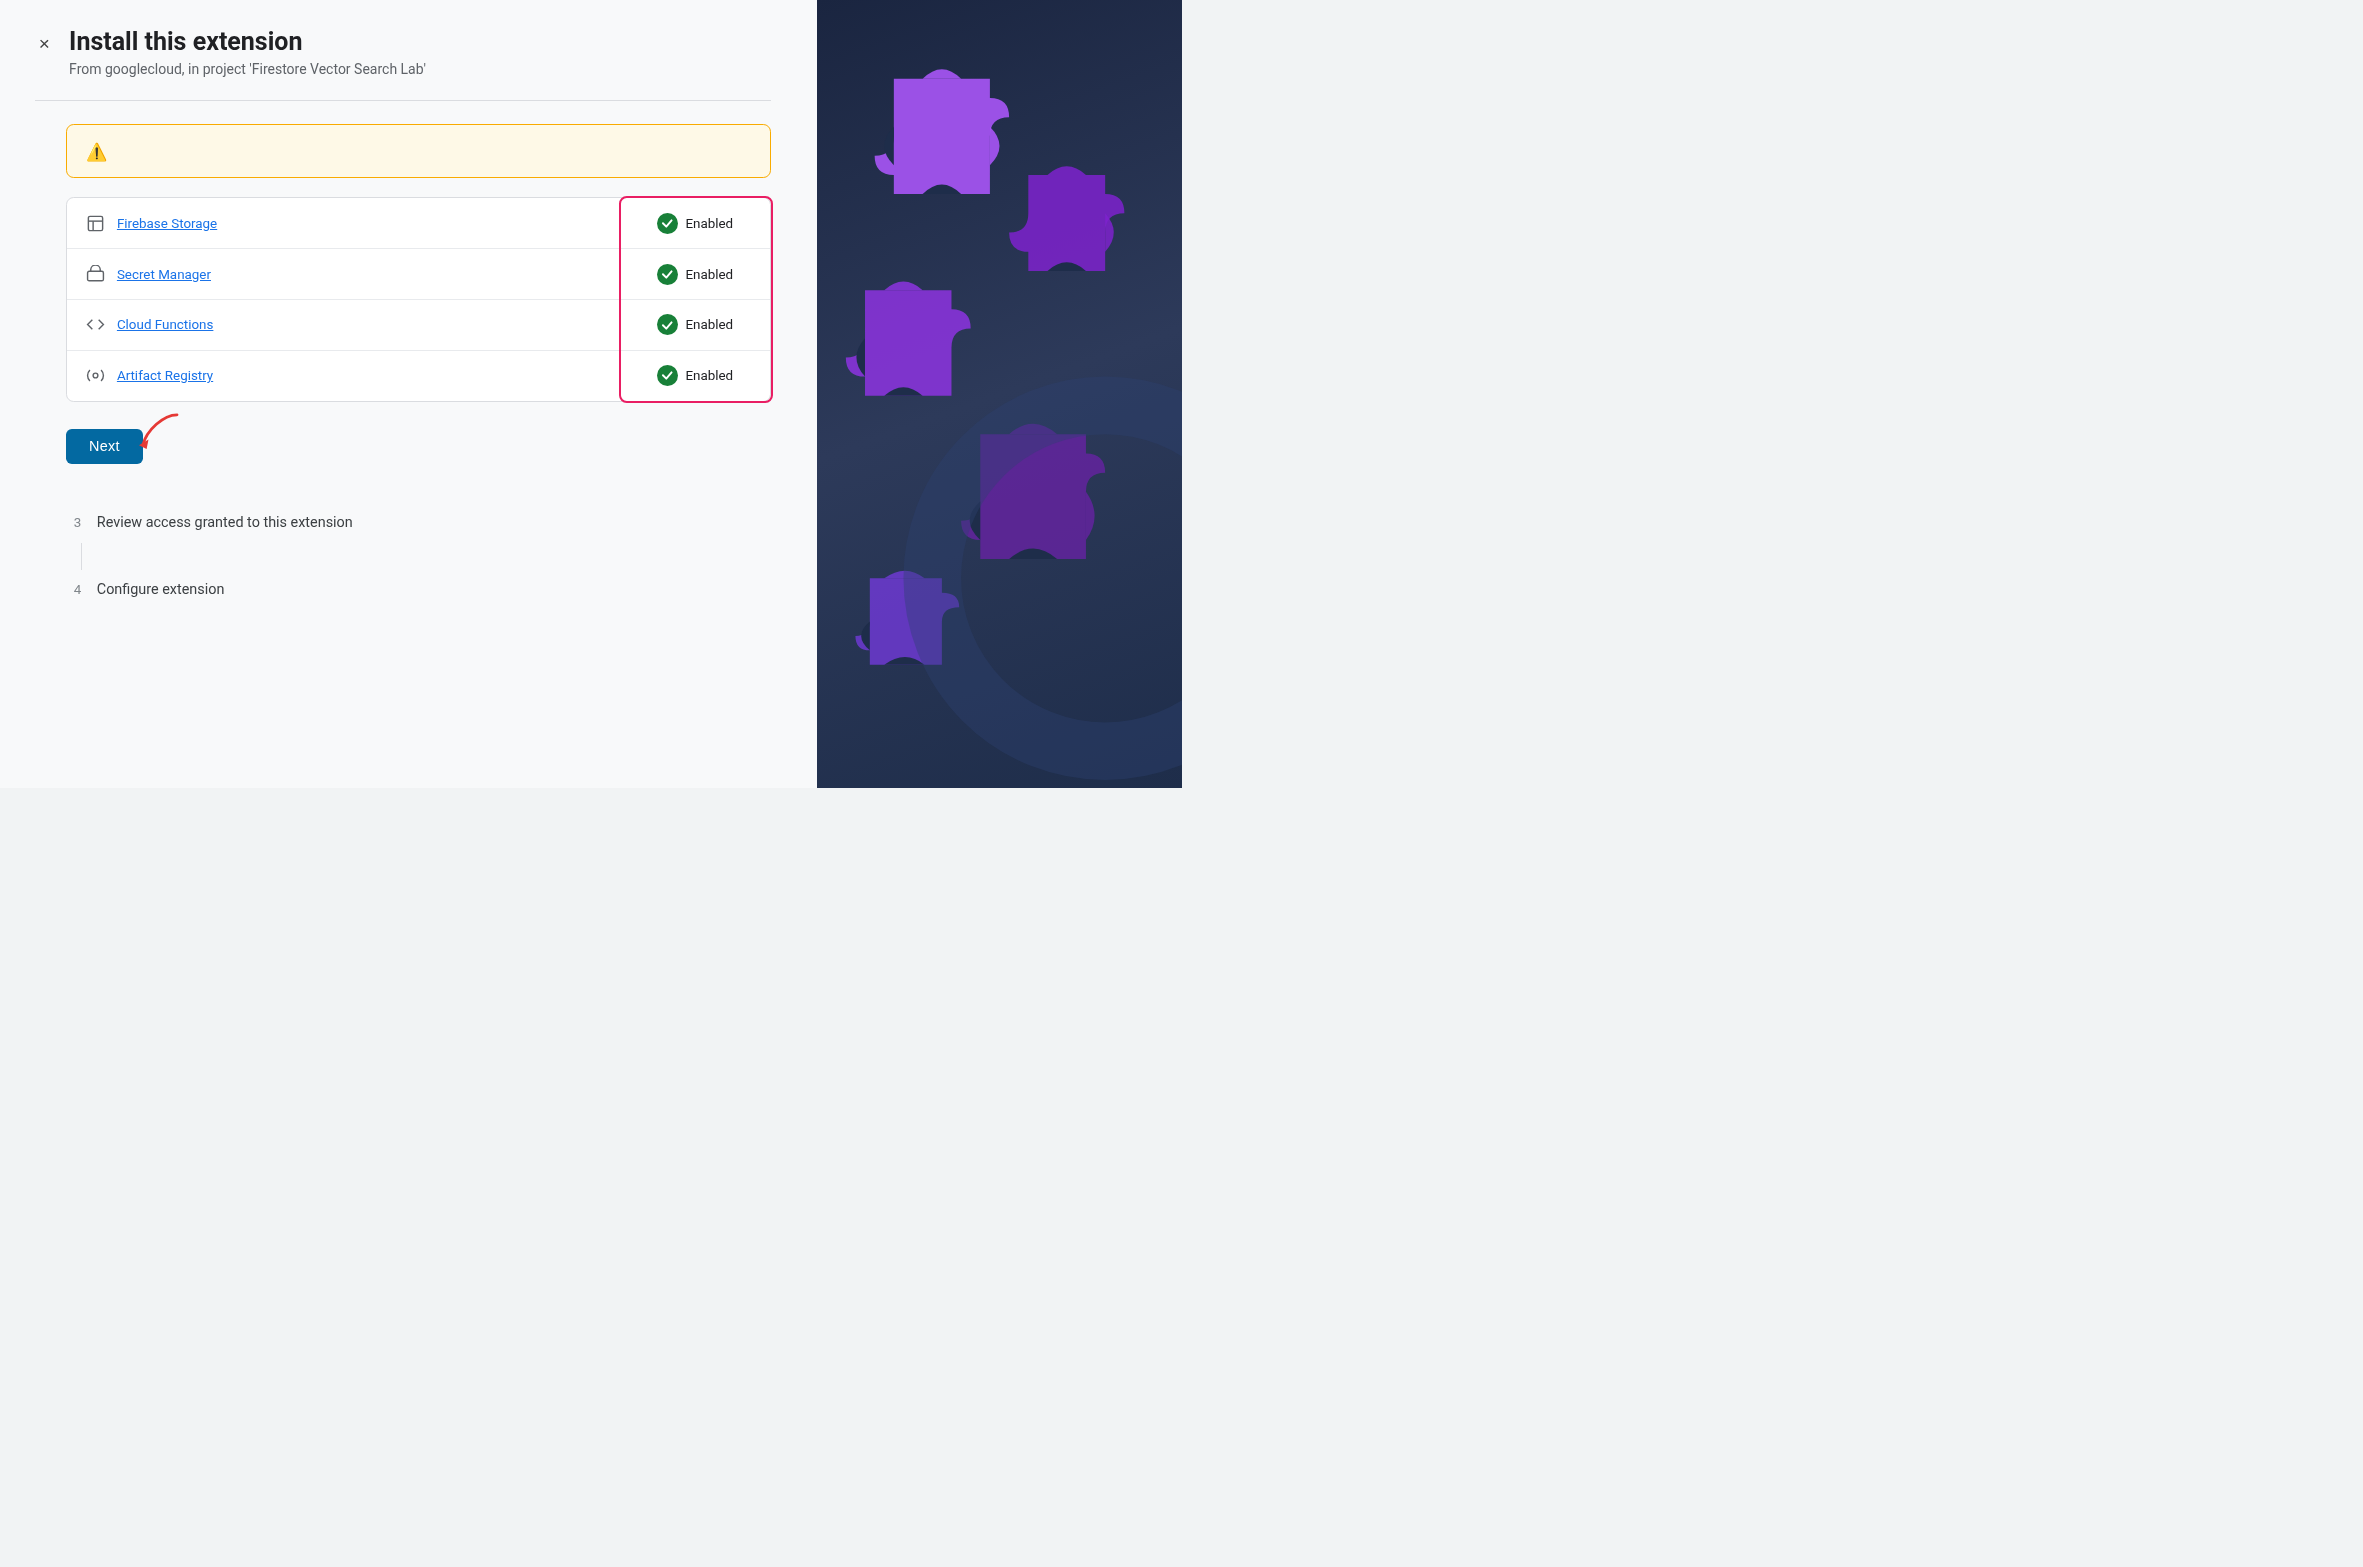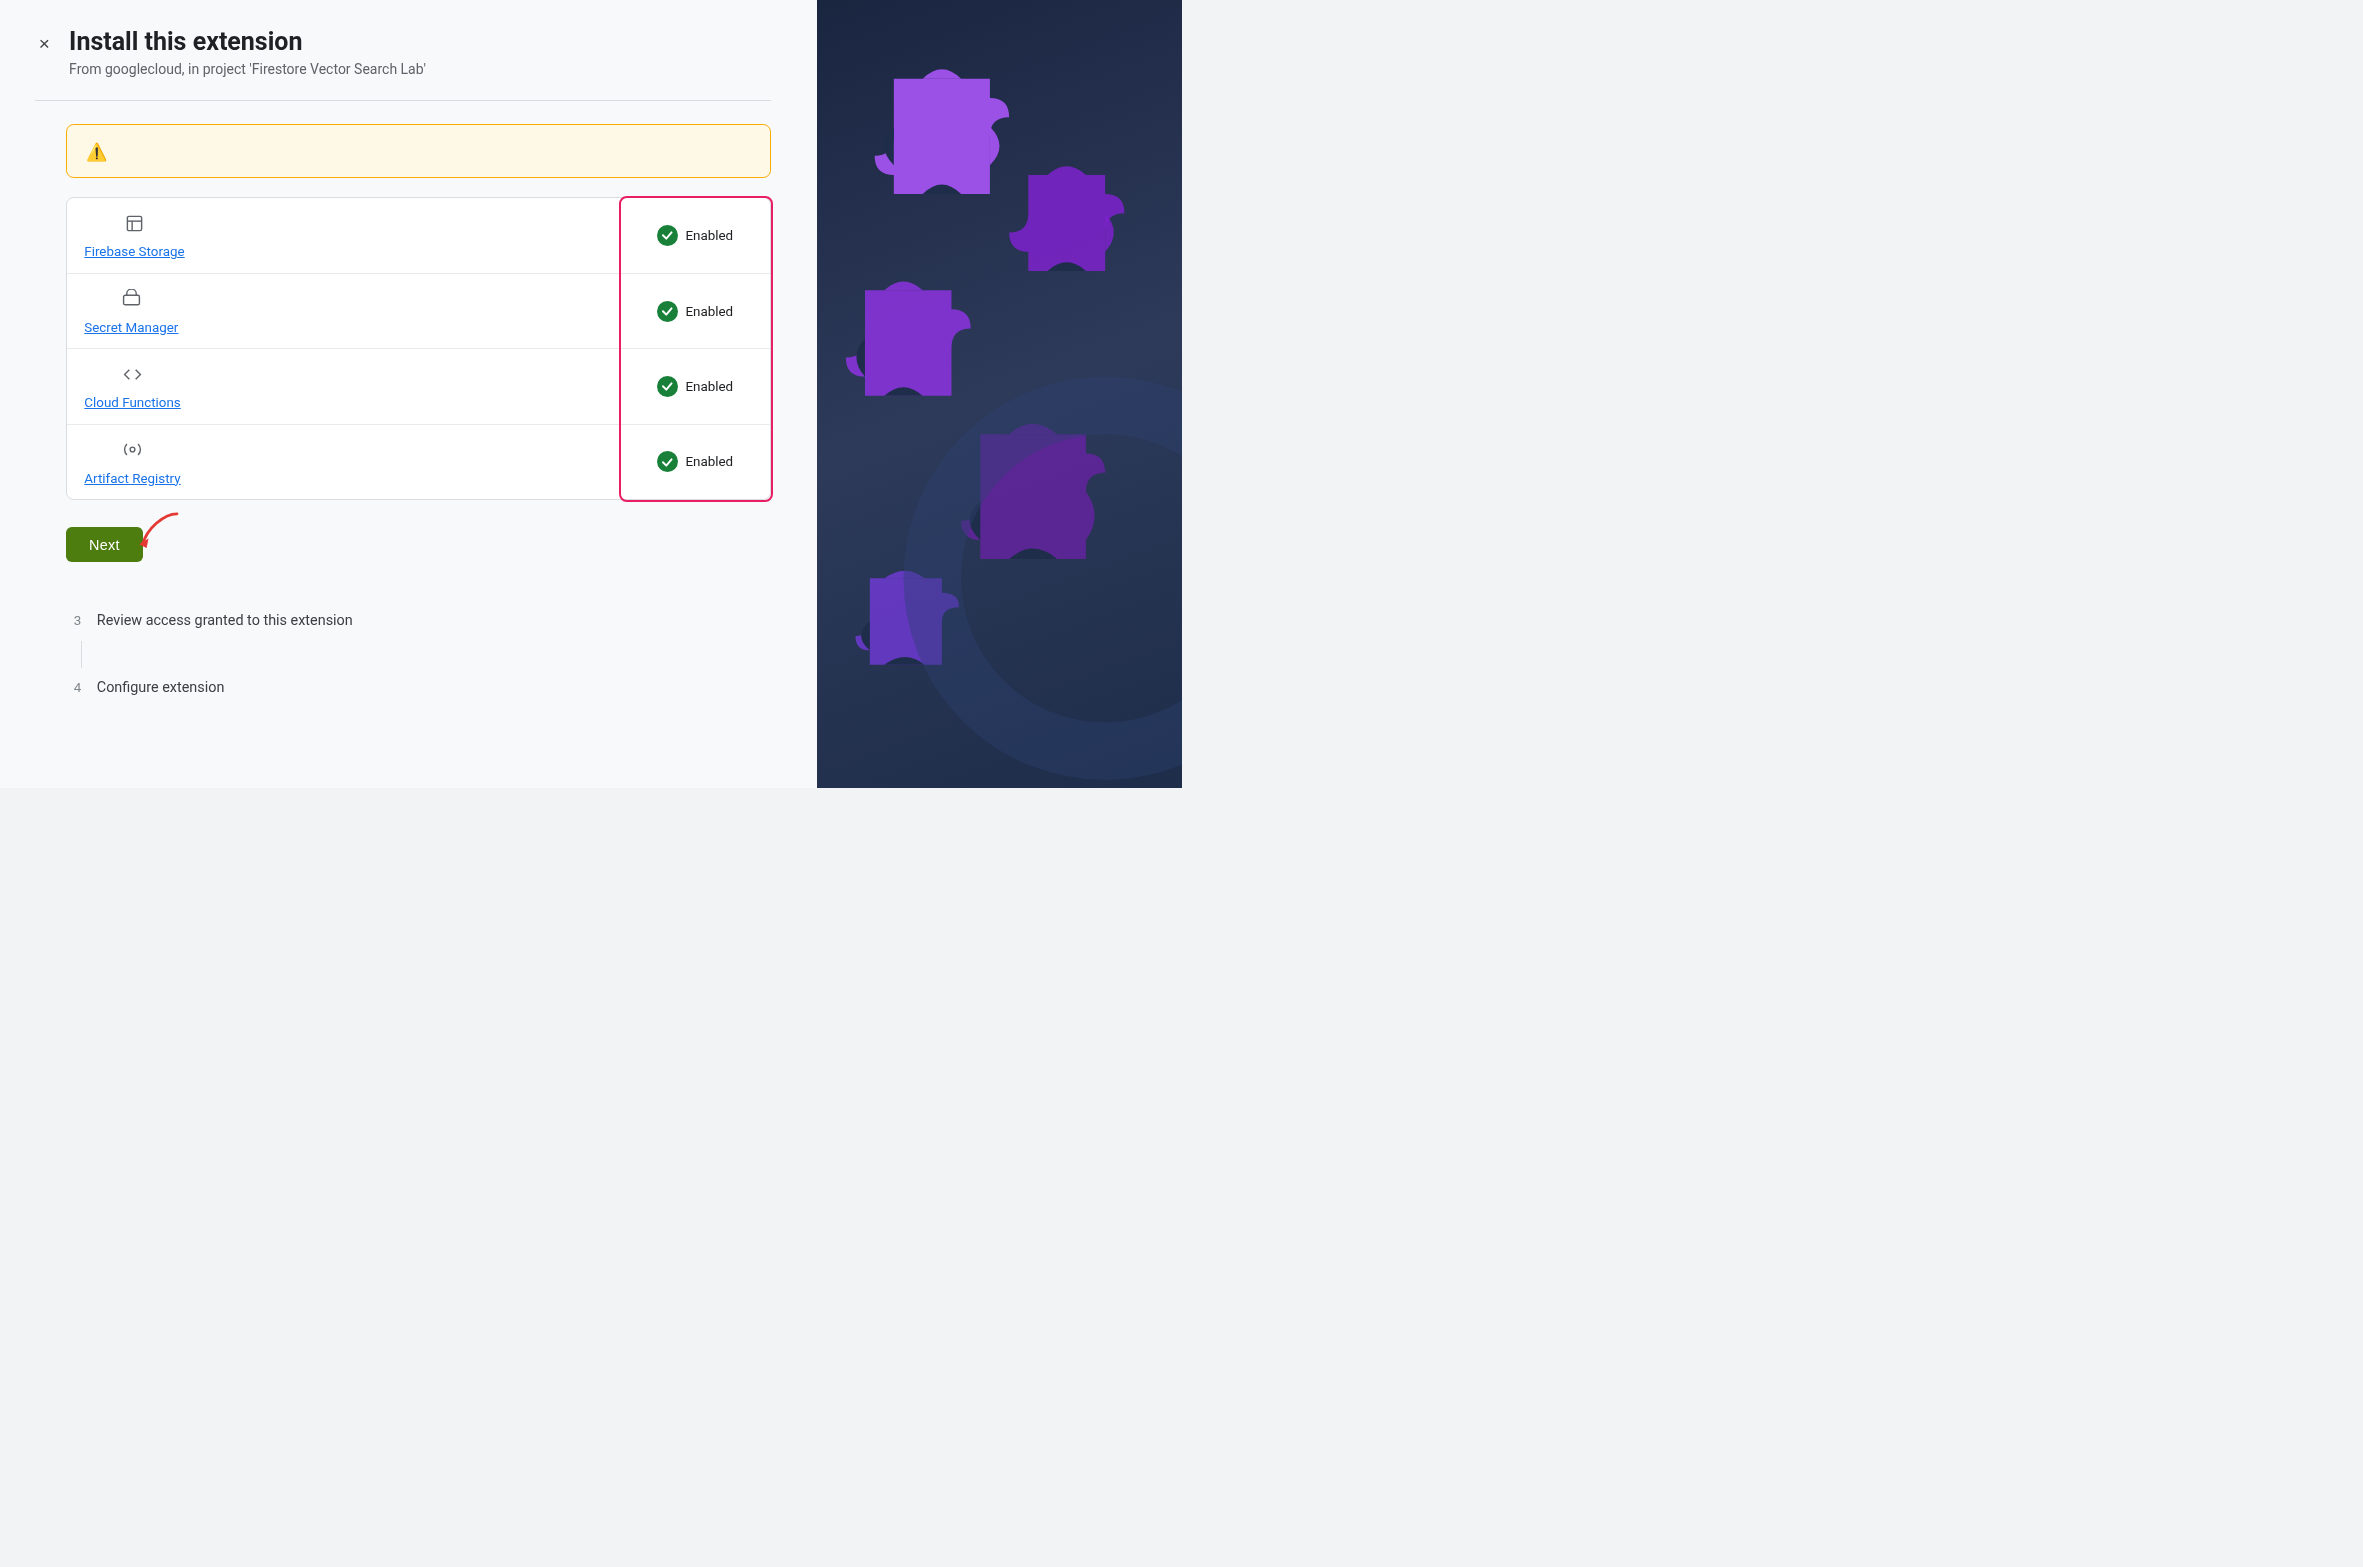--- a/index.html
+++ b/index.html
@@ -117,21 +117,20 @@
     }
 
     .service-row:last-child {
       border-bottom: none;
     }
 
     .service-left {
       display: flex;
       align-items: center;
       gap: 9.6px;
-      flex-direction: column;
     }
 
     .service-icon {
       width: 23px;
       height: 23px;
       display: flex;
       align-items: center;
       justify-content: center;
       color: #5f6368;
       font-size: 15.4px;
@@ -172,21 +171,21 @@
     }
 
     
     .next-btn-container {
       position: relative;
       display: inline-block;
       margin-bottom: 35px;
     }
 
     .next-btn {
-      background: #4d7c0f;
+      background: #0369a1;
       color: #fff;
       border: none;
       border-radius: 5.8px;
       padding: 9.6px 23px;
       font-size: 14.4px;
       font-weight: 500;
       cursor: pointer;
       letter-spacing: 0.02em;
     }
 

